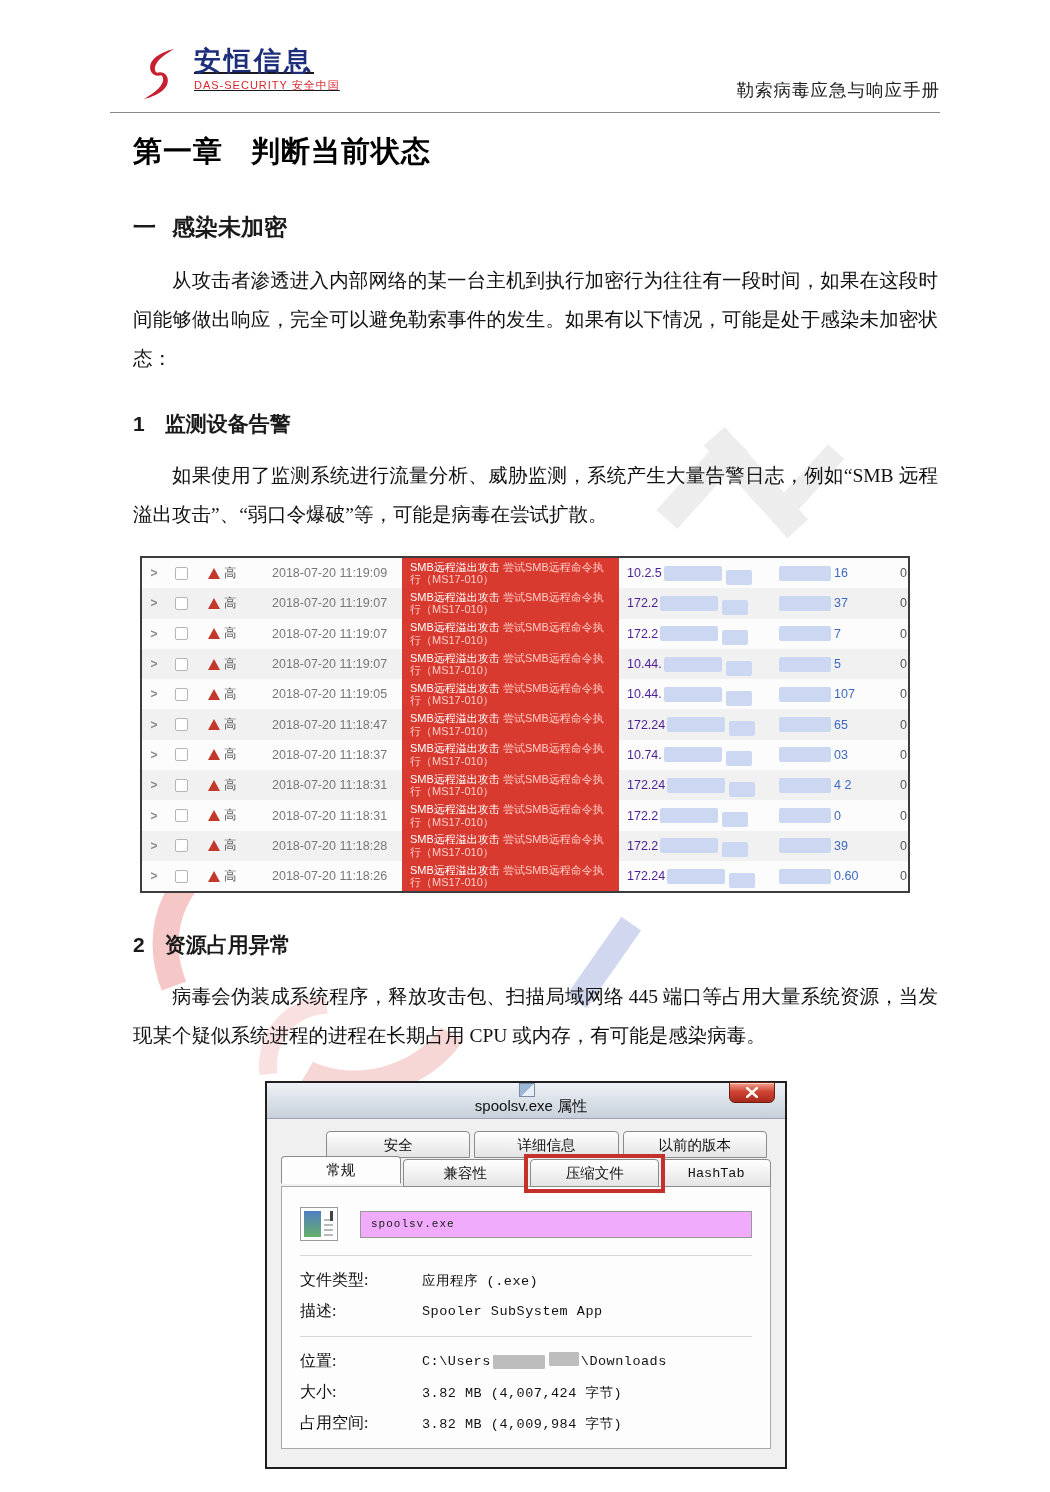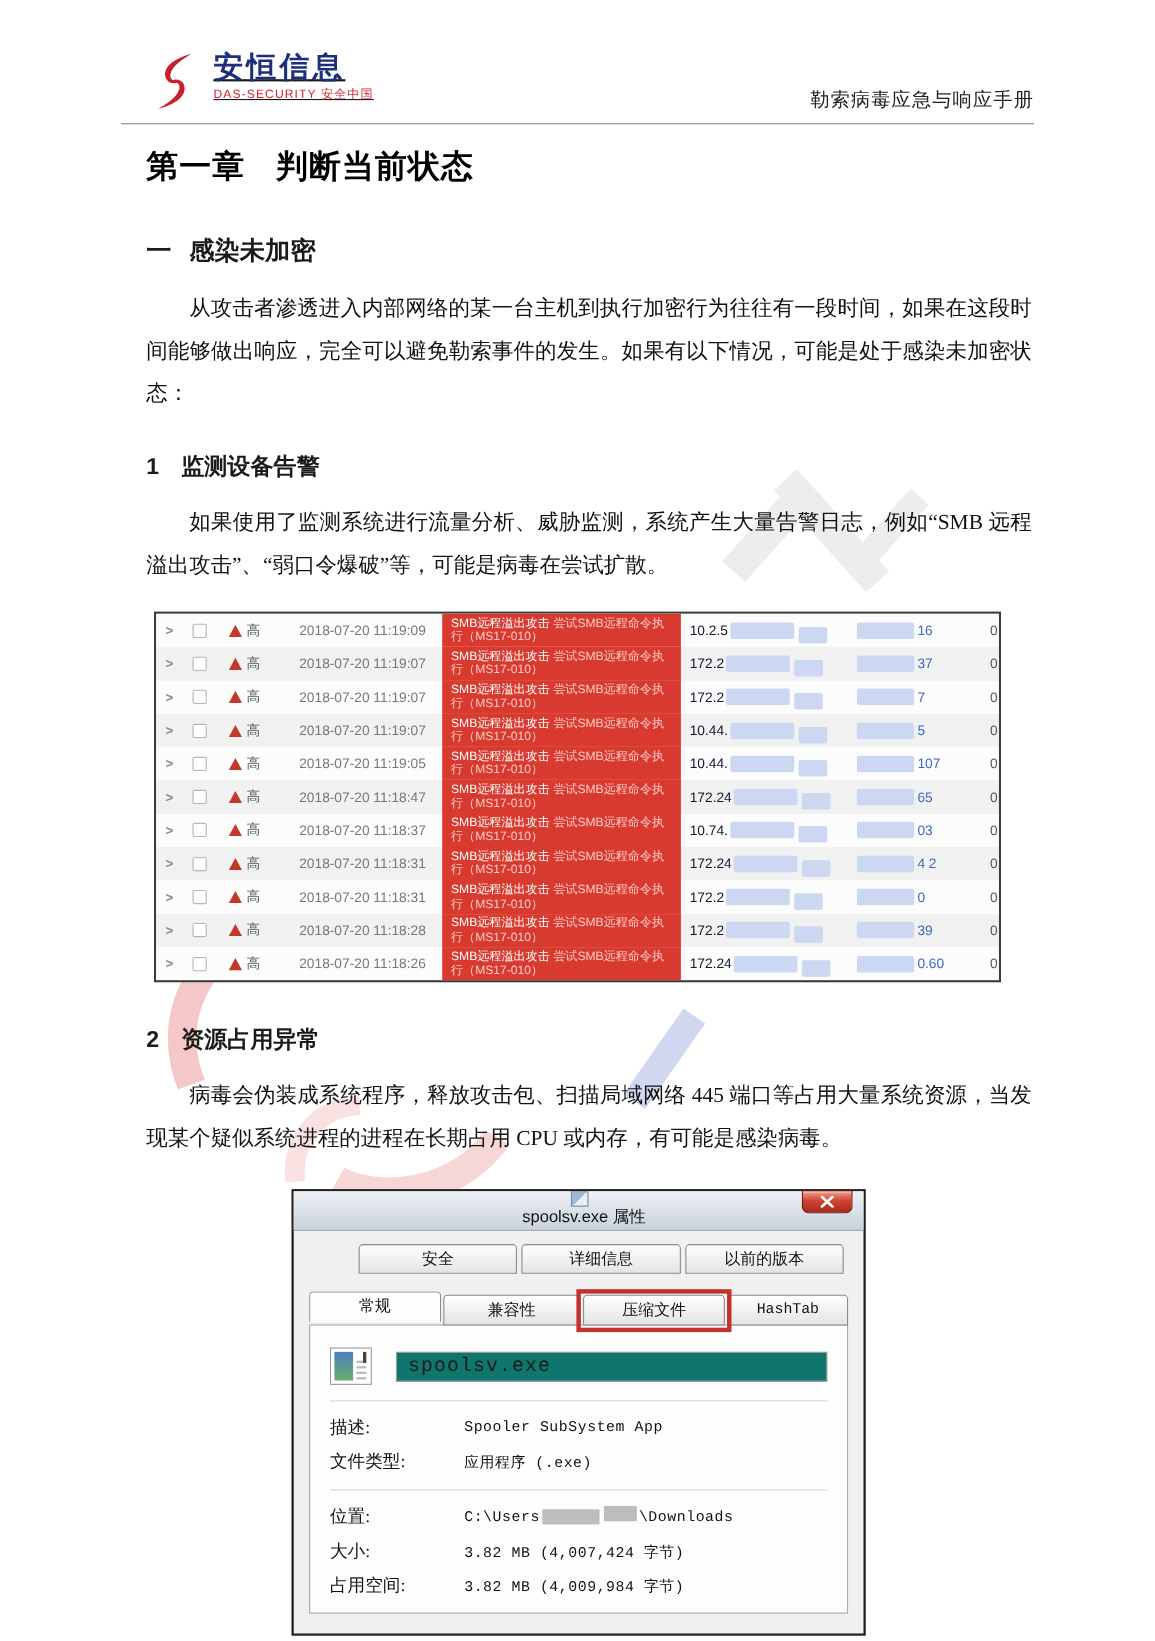--- a/index.html
+++ b/index.html
@@ -56,50 +56,50 @@
   .ac-chevron { width:24px; justify-content:center; color:#8a8a8a; font-size:12px; font-weight:bold; }
   .ac-check { width:30px; justify-content:center; }
   .checkbox { width:13px; height:13px; background:#fff; border:1px solid #b5b5b5; border-radius:2px; }
   .ac-sev { width:76px; padding-left:12px; }
   .tri { width:0; height:0; border-left:6px solid transparent; border-right:6px solid transparent; border-bottom:11px solid #c2392b; margin-right:4px; }
   .sev-label { font-size:12.5px; color:#555; }
   .ac-time { width:130px; font-size:12.5px; color:#777; }
   .ac-attack { width:217px; background:#d93a2f; color:#fff; padding:2px 8px; display:flex; align-items:center; }
   .ac-attack .txt { font-size:11px; line-height:12.5px; }
   .ac-attack .desc { color:#ffccc6; }
-  .ac-src { width:160px; padding-left:8px; font-size:12.5px; color:#0f172a; position:relative; }
+  .ac-src { width:160px; padding-left:8px; font-size:12.5px; color:#4c1d95; position:relative; }
   .blur { display:inline-block; height:15px; background:#ccd8f1; border-radius:2px; vertical-align:middle; }
   .ac-dst { width:93px; font-size:12.5px; color:#3c68c0; }
   .ac-count { flex:1; padding-left:28px; font-size:12.5px; color:#555; }
 
   
   .dialog-shot { margin:26px 0 0 132px; width:522px; border:2px solid #1f1f1f; background:#f0f0f0; font-family:"Liberation Sans","DejaVu Sans",sans-serif; }
   .dlg-titlebar { position:relative; height:36px; background:linear-gradient(#eef2f6,#c7d0da); border-bottom:1px solid #9aa4b0; display:flex; align-items:center; padding-left:10px;flex-direction:column; }
   .dlg-icon { width:16px; height:14px; border:1px solid #7a8aa0; background:linear-gradient(135deg,#9db8d6 50%,#e8eef5 50%); margin-right:8px; }
   .dlg-title { font-size:15px; color:#111; }
   .dlg-close { position:absolute; top:-1px; right:10px; width:46px; height:21px; background:linear-gradient(#f0a290,#cf4433 45%,#a82a1c); border:1px solid #6e1d12; border-radius:0 0 6px 6px; color:#fff; font-weight:bold; font-size:13px; display:flex; align-items:center; justify-content:center; text-shadow:0 1px 2px rgba(0,0,0,.5); box-shadow:inset 0 1px 0 rgba(255,255,255,.5); }
   .dlg-body { padding:12px 14px 18px 14px; }
   .tabs-back { display:flex; margin-left:45px; }
   .tab { background:linear-gradient(#ffffff,#e4e4e4); border:1px solid #8b8b8b; border-radius:4px 4px 0 0; font-size:14.5px; color:#111; text-align:center; }
   .tabs-back .tab { width:163px; height:27px; line-height:26px; margin-right:4px; }
-  .tabs-front { display:flex; position:relative; margin-top:19px; }
+  .tabs-front { display:flex; position:relative; margin-top:1px; }
   .tabs-front .tab { height:28px; line-height:27px; }
   .tab-general { width:120px; background:#fdfdfd; border-bottom:1px solid #fdfdfd; height:31px; line-height:29px; margin-top:-3px; position:relative; z-index:3; }
   .tab-compat { width:126px; margin-left:2px; }
   .tab-zip { width:130px; margin-left:2px; position:relative; }
   .zip-hl { position:absolute; left:-7px; top:-6px; right:-7px; bottom:-7px; border:4px solid #c4302b; z-index:4; }
   .tab-hashtab { width:110px; margin-left:2px; font-family:"Liberation Mono","DejaVu Sans Mono",monospace; font-size:13.5px; }
   .dlg-panel { background:#fdfdfd; border:1px solid #a8a8a8; border-top:1px solid #a8a8a8; margin-top:-1px; padding:20px 18px 14px 18px; }
   .file-row { display:flex; align-items:center; }
   .file-icon { width:38px; height:34px; border:1px solid #9a9a9a; background:#fff; display:flex; padding:3px; }
   .fi-left { width:55%; background:linear-gradient(#4f7ec2,#67b06a); }
   .fi-right { flex:1; padding:2px 1px 2px 3px; position:relative; }
   .fi-line { height:2px; background:#b9b9b9; margin-top:3px; }
   .fi-bar { position:absolute; right:1px; top:0; width:3px; height:10px; background:#444; }
-  .file-name-field { margin-left:22px; flex:1; height:27px; border:1px solid #999; background:#0f766e; font-family:"Liberation Mono","DejaVu Sans Mono",monospace; font-size:18px; display:flex; align-items:center; padding-left:10px; letter-spacing:1px; }
+  .file-name-field { margin-left:22px; flex:1; height:27px; border:1px solid #999; background:#f0abfc; font-family:"Liberation Mono","DejaVu Sans Mono",monospace; font-size:11px; display:flex; align-items:center; padding-left:10px; letter-spacing:1px; }
   .dlg-sep { height:1px; background:#d6d6d6; margin:14px 0; }
   .field-row { display:flex; align-items:center; margin:10px 0; }
   .field-label { width:122px; font-family:"Liberation Serif","DejaVu Serif",serif; font-size:16px; color:#111; }
   .field-value { font-family:"Liberation Mono","DejaVu Sans Mono",monospace; font-size:13.5px; color:#111; letter-spacing:0.5px; }
   .gblur { display:inline-block; height:14px; background:#bdbdbd; border-radius:1px; vertical-align:middle; margin:0 2px; }
 
   
   .footer { position:absolute; left:110px; right:110px; top:1376px; border-top:4px solid #000; padding-top:10px; font-size:17.5px; }
   .footer-row1 { display:flex; justify-content:space-between; }
   .footer-row2 { display:flex; margin-top:12px; align-items:baseline; }
@@ -473,26 +473,26 @@
                 <div class="fi-line" style="margin-top:6px;"></div>
                 <div class="fi-line"></div>
                 <div class="fi-line"></div>
                 <div class="fi-line"></div>
               </div>
             </div>
             <div class="file-name-field">spoolsv.exe</div>
           </div>
           <div class="dlg-sep"></div>
           <div class="field-row">
+            <div class="field-label">文件类型:</div>
+            <div class="field-value">应用程序 (.exe)</div>
+          </div>
+          <div class="field-row">
             <div class="field-label">描述:</div>
             <div class="field-value">Spooler SubSystem App</div>
-          </div>
-          <div class="field-row">
-            <div class="field-label">文件类型:</div>
-            <div class="field-value">应用程序 (.exe)</div>
           </div>
           <div class="dlg-sep"></div>
           <div class="field-row">
             <div class="field-label">位置:</div>
             <div class="field-value">
               <span>C:\Users</span><span class="gblur" style="width:52px;"></span><span class="gblur" style="width:30px; margin-top:-6px;"></span><span>\Downloads</span>
             </div>
           </div>
           <div class="field-row">
             <div class="field-label">大小:</div>

